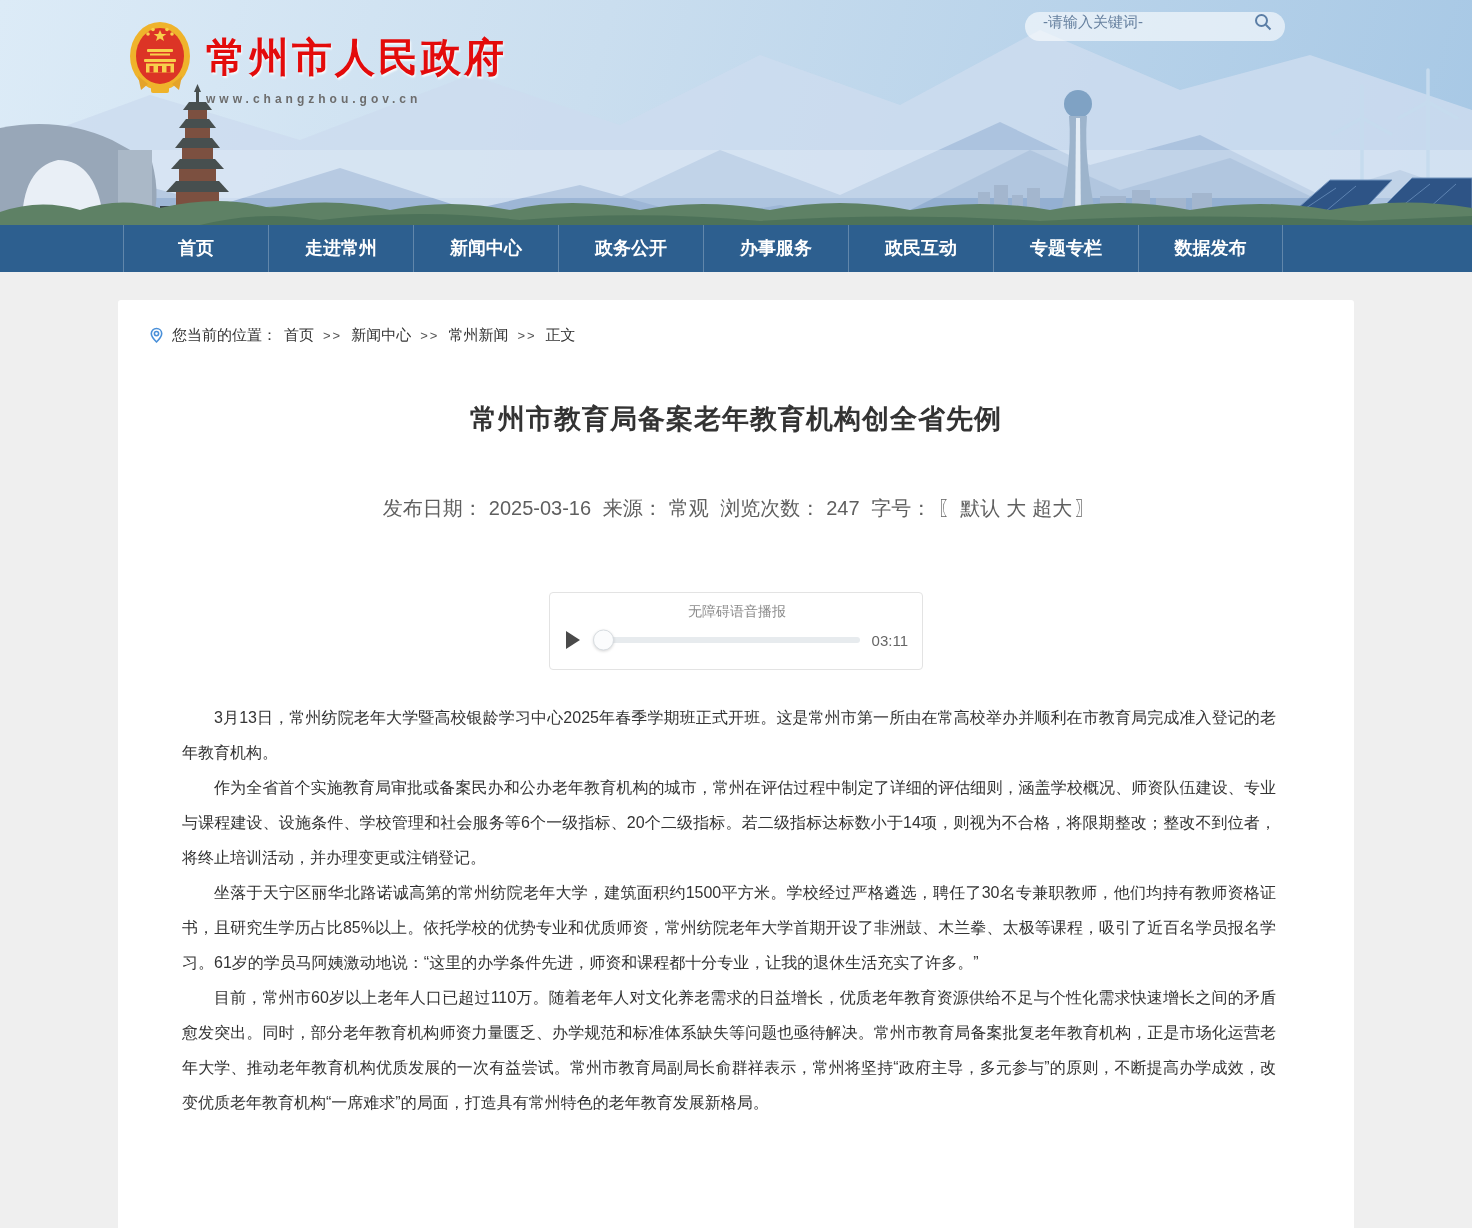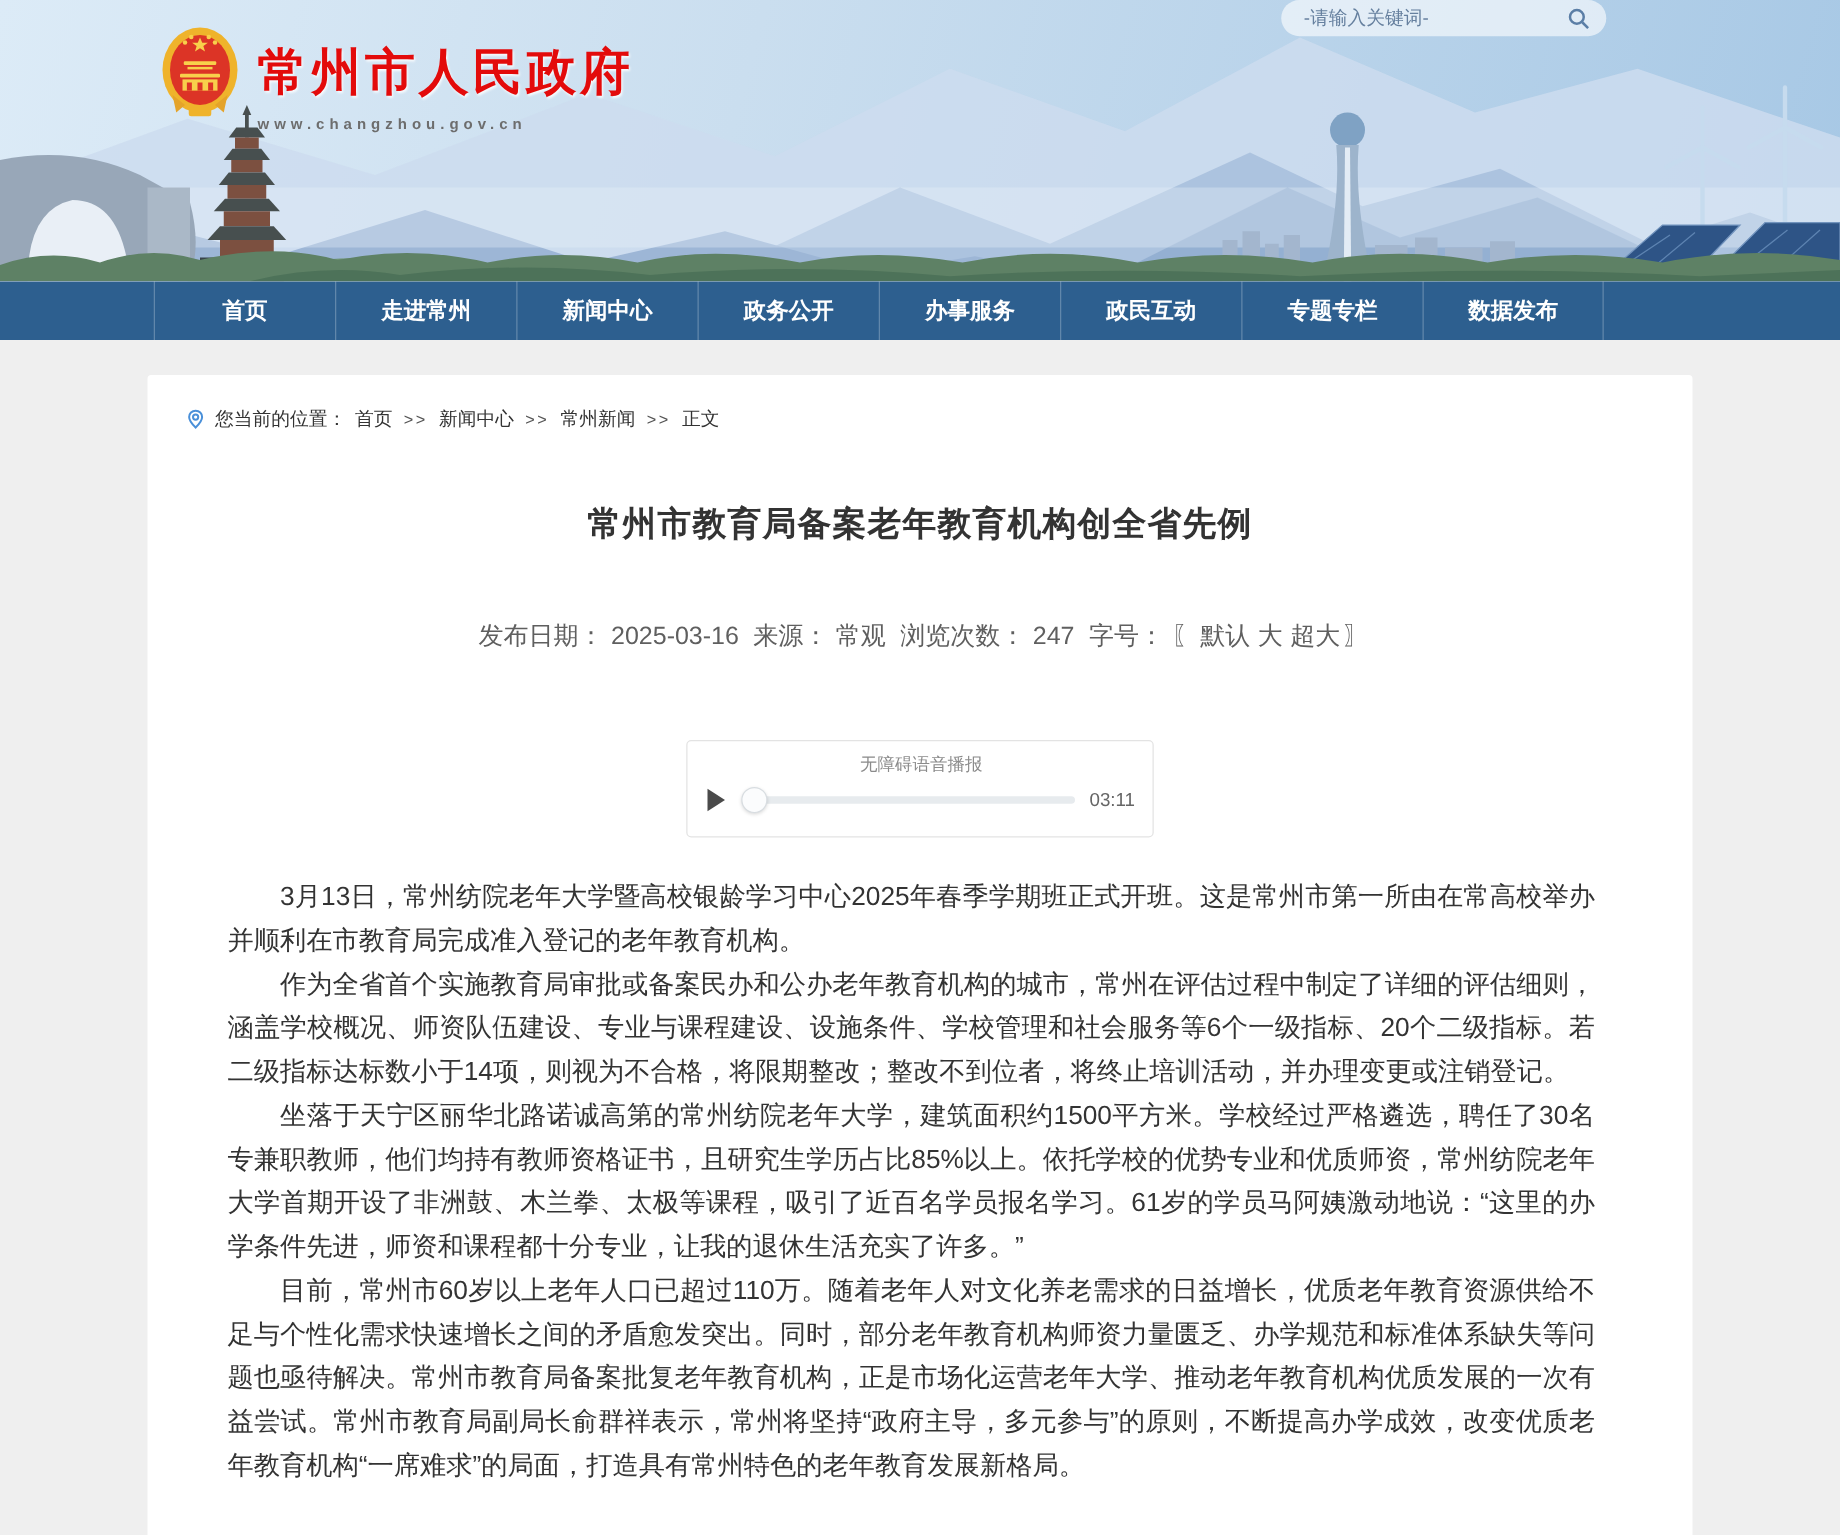--- a/index.html
+++ b/index.html
@@ -14,23 +14,23 @@
     position:relative; height:225px; overflow:hidden;
     background:linear-gradient(105deg,#dcebf7 0%,#cadeef 40%,#a7c8e5 100%);
   }
   .scene { position:absolute; left:0; top:0; width:1472px; height:225px; display:block; }
   .logo { position:absolute; left:128px; top:20px; display:flex; align-items:flex-start; gap:14px; z-index:2; cursor:pointer; }
   .logo-emblem svg { display:block; }
   .logo-text { padding-top:10px; }
   .site-name { font-size:40px; font-weight:bold; color:#e30b0b; letter-spacing:3px; text-shadow:1px 2px 2px rgba(255,255,255,.85); white-space:nowrap; }
   .site-url { margin-top:7px; font-size:12px; font-weight:bold; color:#6d6d6d; letter-spacing:4px; }
   .search {
-    position:absolute; right:187px; top:0; width:260px; height:29px; z-index:2;
+    position:absolute; right:187px; top:12px; width:260px; height:29px; z-index:2;
     background:rgba(255,255,255,.6); border-radius:15px;
-    display:flex; align-items:center; padding:0 12px 0 16px;
+    display:flex; align-items:flex-start; padding:0 12px 0 16px;
   }
   .search input {
     flex:1; border:none; outline:none; background:transparent;
     font-size:15px; color:#44607f; font-family:inherit;
   }
   .search input::placeholder { color:#66809f; opacity:1; }
   .search-icon-wrap { width:20px; height:20px; cursor:pointer; }
   
   .nav { height:47px; background:#2d5f8f; display:flex; padding-left:123px; }
   .nav-item {
@@ -70,21 +70,21 @@
   }
   .slider { position:relative; flex:1; height:6px; background:#e7ebee; border-radius:3px; cursor:pointer; }
   .slider-thumb {
     position:absolute; left:-3px; top:50%; transform:translateY(-50%);
     width:21px; height:21px; background:#fbfcfd; border:1px solid #d8dde1;
     border-radius:50%; box-shadow:0 1px 3px rgba(0,0,0,.15); cursor:pointer;
   }
   .player-time { margin-left:12px; font-size:15px; color:#666; flex:none; }
   
   .article-body {
-    padding:30px 78px 10px 64px; font-size:21px; color:#333;
+    padding:30px 78px 10px 64px; font-size:16px; color:#333;
     line-height:35px; text-align:justify;
   }
   .article-body p { margin:0; text-indent:2em; }
 </style>
 </head>
 <body>
 
 <div class="banner">
   <svg class="scene" viewBox="0 0 1472 225" preserveAspectRatio="none">
 

